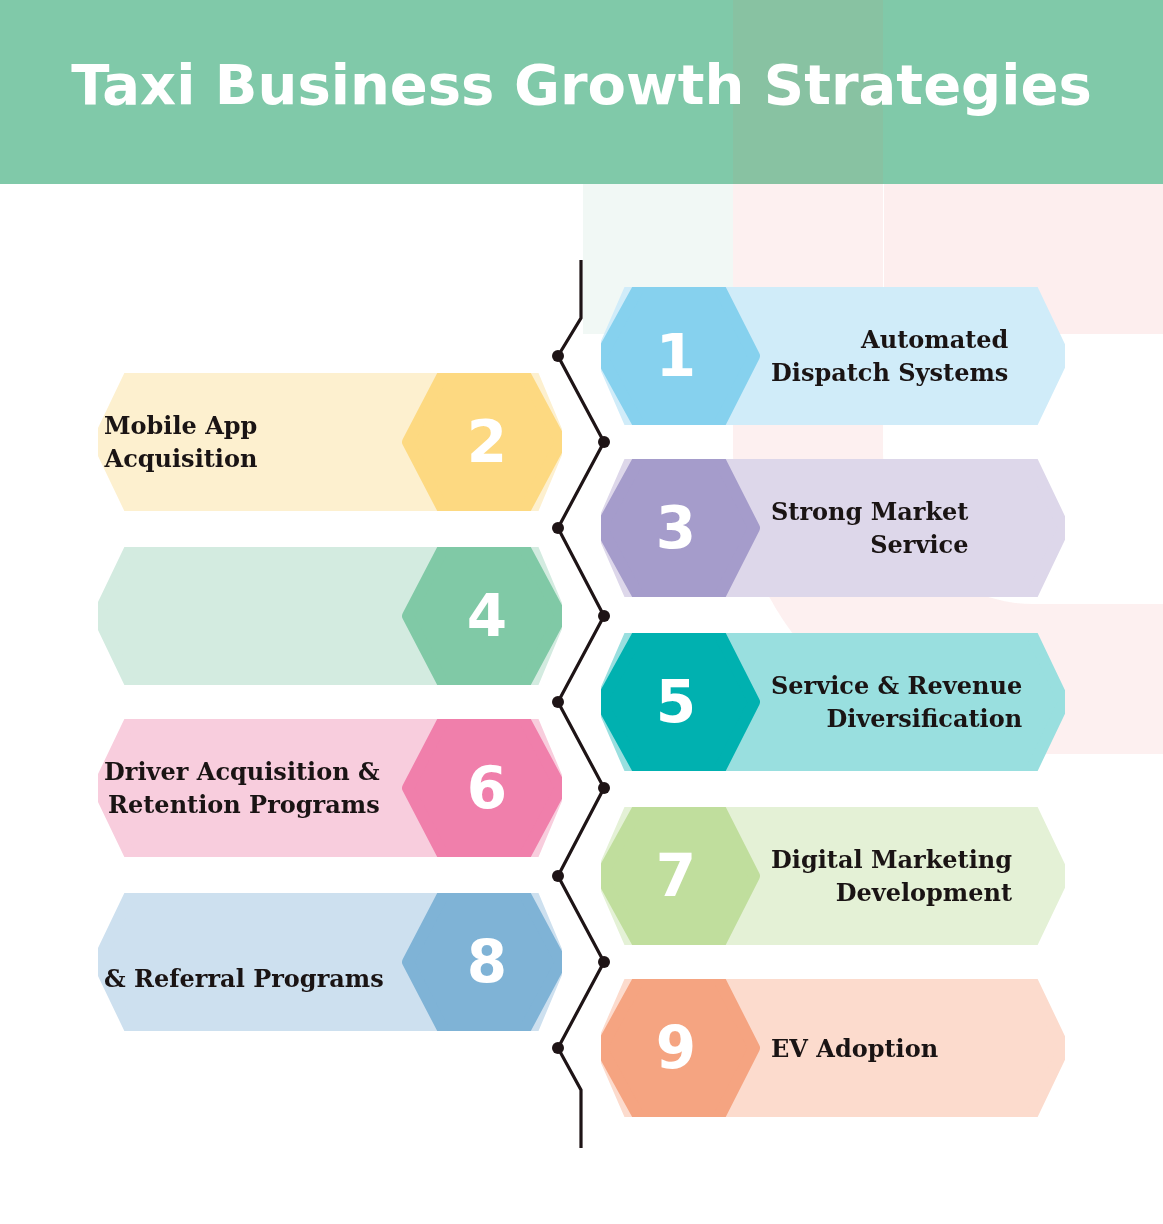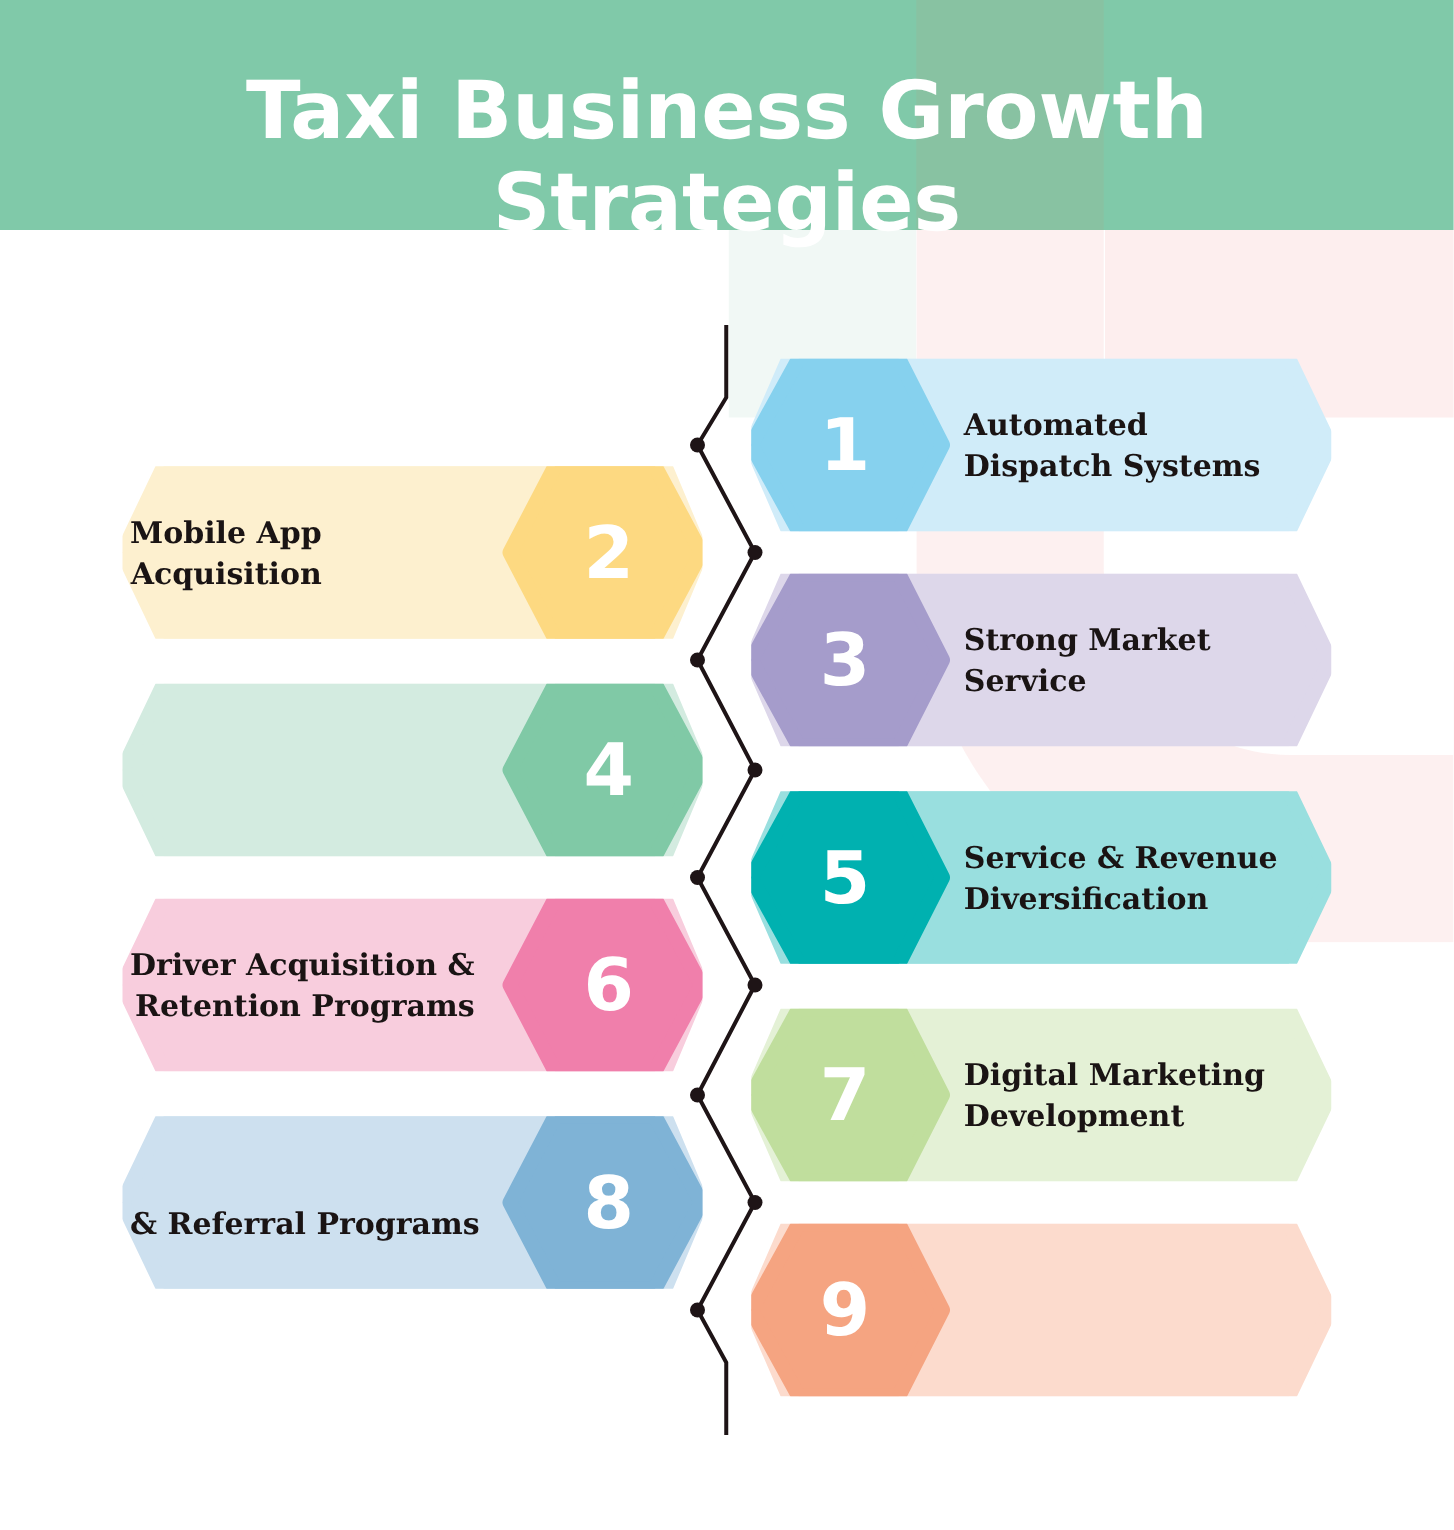--- a/index.html
+++ b/index.html
@@ -1,30 +1,30 @@
 <!DOCTYPE html>
 <html><head>
 <meta charset="utf-8">
 <style>
   html, body { margin:0; padding:0; }
   body { width:1163px; height:1224px; background:#ffffff; position:relative; overflow:hidden; font-family:"DejaVu Serif", serif; }
   .header { position:absolute; left:0; top:0; width:1163px; height:184px; background:#80c9a9; }
-  .title { position:absolute; left:0; top:52px; width:1163px; text-align:center; color:#ffffff; font-family:"DejaVu Sans", sans-serif; font-weight:bold; font-size:64px; letter-spacing:0px; z-index:3; }
+  .title { position:absolute; left:0; top:52px; width:1163px; text-align:center; color:#ffffff; font-family:"DejaVu Sans", sans-serif; font-weight:bold; font-size:56px; letter-spacing:0px; z-index:3; }
   .deco { position:absolute; pointer-events:none; }
   .deco-green { left:583px; top:184px; width:150px; height:150px; background:#eef6f2; opacity:0.8; }
   .deco-band { left:733px; top:0px; width:150px; height:184px; background:#8bbf9f; opacity:0.7; z-index:2; }
   .deco-pink { left:884px; top:184px; width:279px; height:150px; background:#fdeeee; }
   .deco-arc { left:733px; top:184px; width:430px; height:570px; border-left:150px solid #fdeeee; border-bottom:150px solid #fdeeee; border-bottom-left-radius:300px; box-sizing:border-box; opacity:0.85; }
   svg.zig { position:absolute; left:0; top:0; width:1163px; height:1224px; z-index:1; }
   .card { position:absolute; width:464px; height:138px; z-index:2; }
   .card svg { position:absolute; left:0; top:0; width:464px; height:138px; }
   .num { position:absolute; top:0; height:138px; width:150px; display:flex; align-items:center; justify-content:center; color:#ffffff; font-family:"DejaVu Sans", sans-serif; font-weight:bold; font-size:58px; }
   .label { position:absolute; top:0; height:138px; display:flex; align-items:center; font-family:"DejaVu Serif", serif; font-weight:bold; font-size:24px; line-height:33px; color:#1a1414; }
   .card.right .num { left:0; }
-  .card.right .label { left:170px; width:280px; text-align:left; }
+  .card.right .label { left:170px; width:280px; text-align:right; }
   .card.left .num { right:0; }
   .card.left .label { right:168px; width:290px; text-align:right; }
 </style>
 </head>
 <body>
 
 <div class="header"></div>
 <div class="deco deco-band"></div>
 <div class="title">Taxi Business Growth Strategies</div>
 <div class="deco deco-green"></div>
@@ -133,13 +133,16 @@
       <div><br><span>&amp; Referral Programs</span></div>
     </div>
 </div>
 
 <div class="card right" style="left:601px; top:979px;">
   <svg viewBox="0 0 464 138">
     <path d="M30,0 L430,0 L463,69 L430,138 L30,138 L0,69 Z" fill="#fcdbcd" stroke="#fcdbcd" stroke-width="12" stroke-linejoin="round"></path>
     <path d="M38,0 L118,0 L153,69 L118,138 L38,138 L0,69 Z" fill="#f5a481" stroke="#f5a481" stroke-width="12" stroke-linejoin="round"></path>
   </svg>
   <div class="num">9</div>
+  <div class="label">
+      <div><span>EV Adoption</span></div>
+    </div>
 </div>
 
 </body></html>

